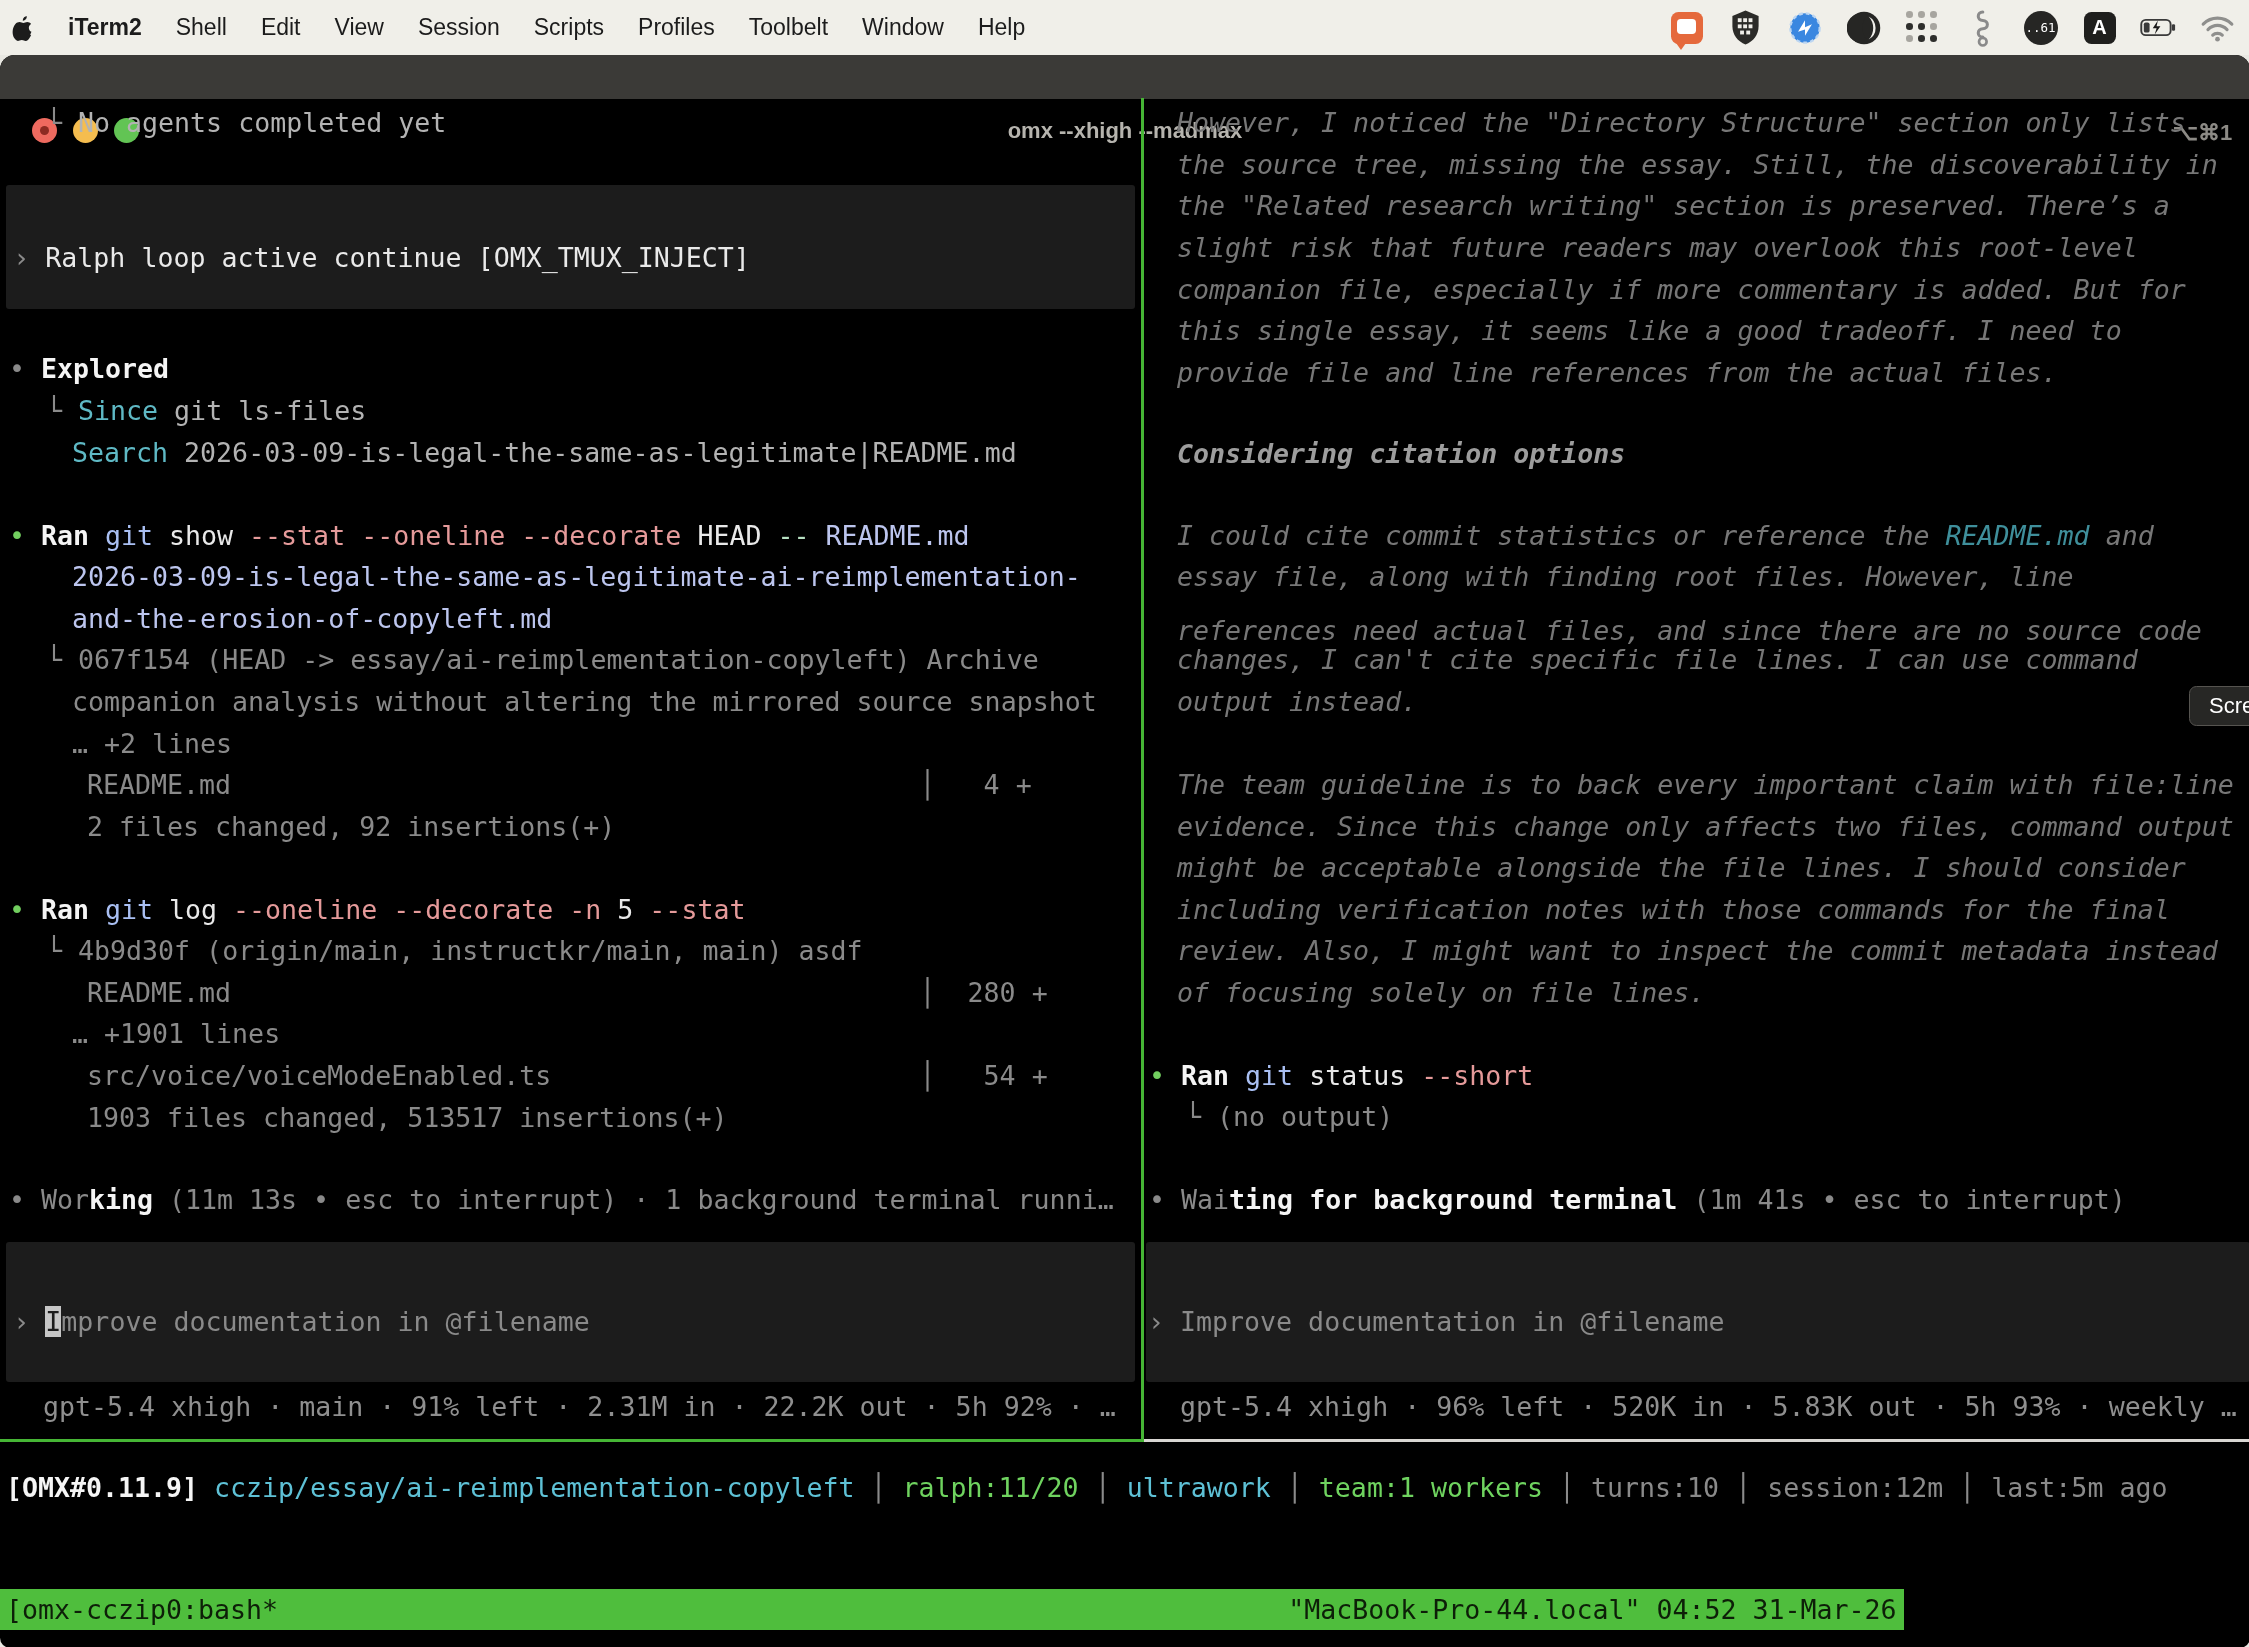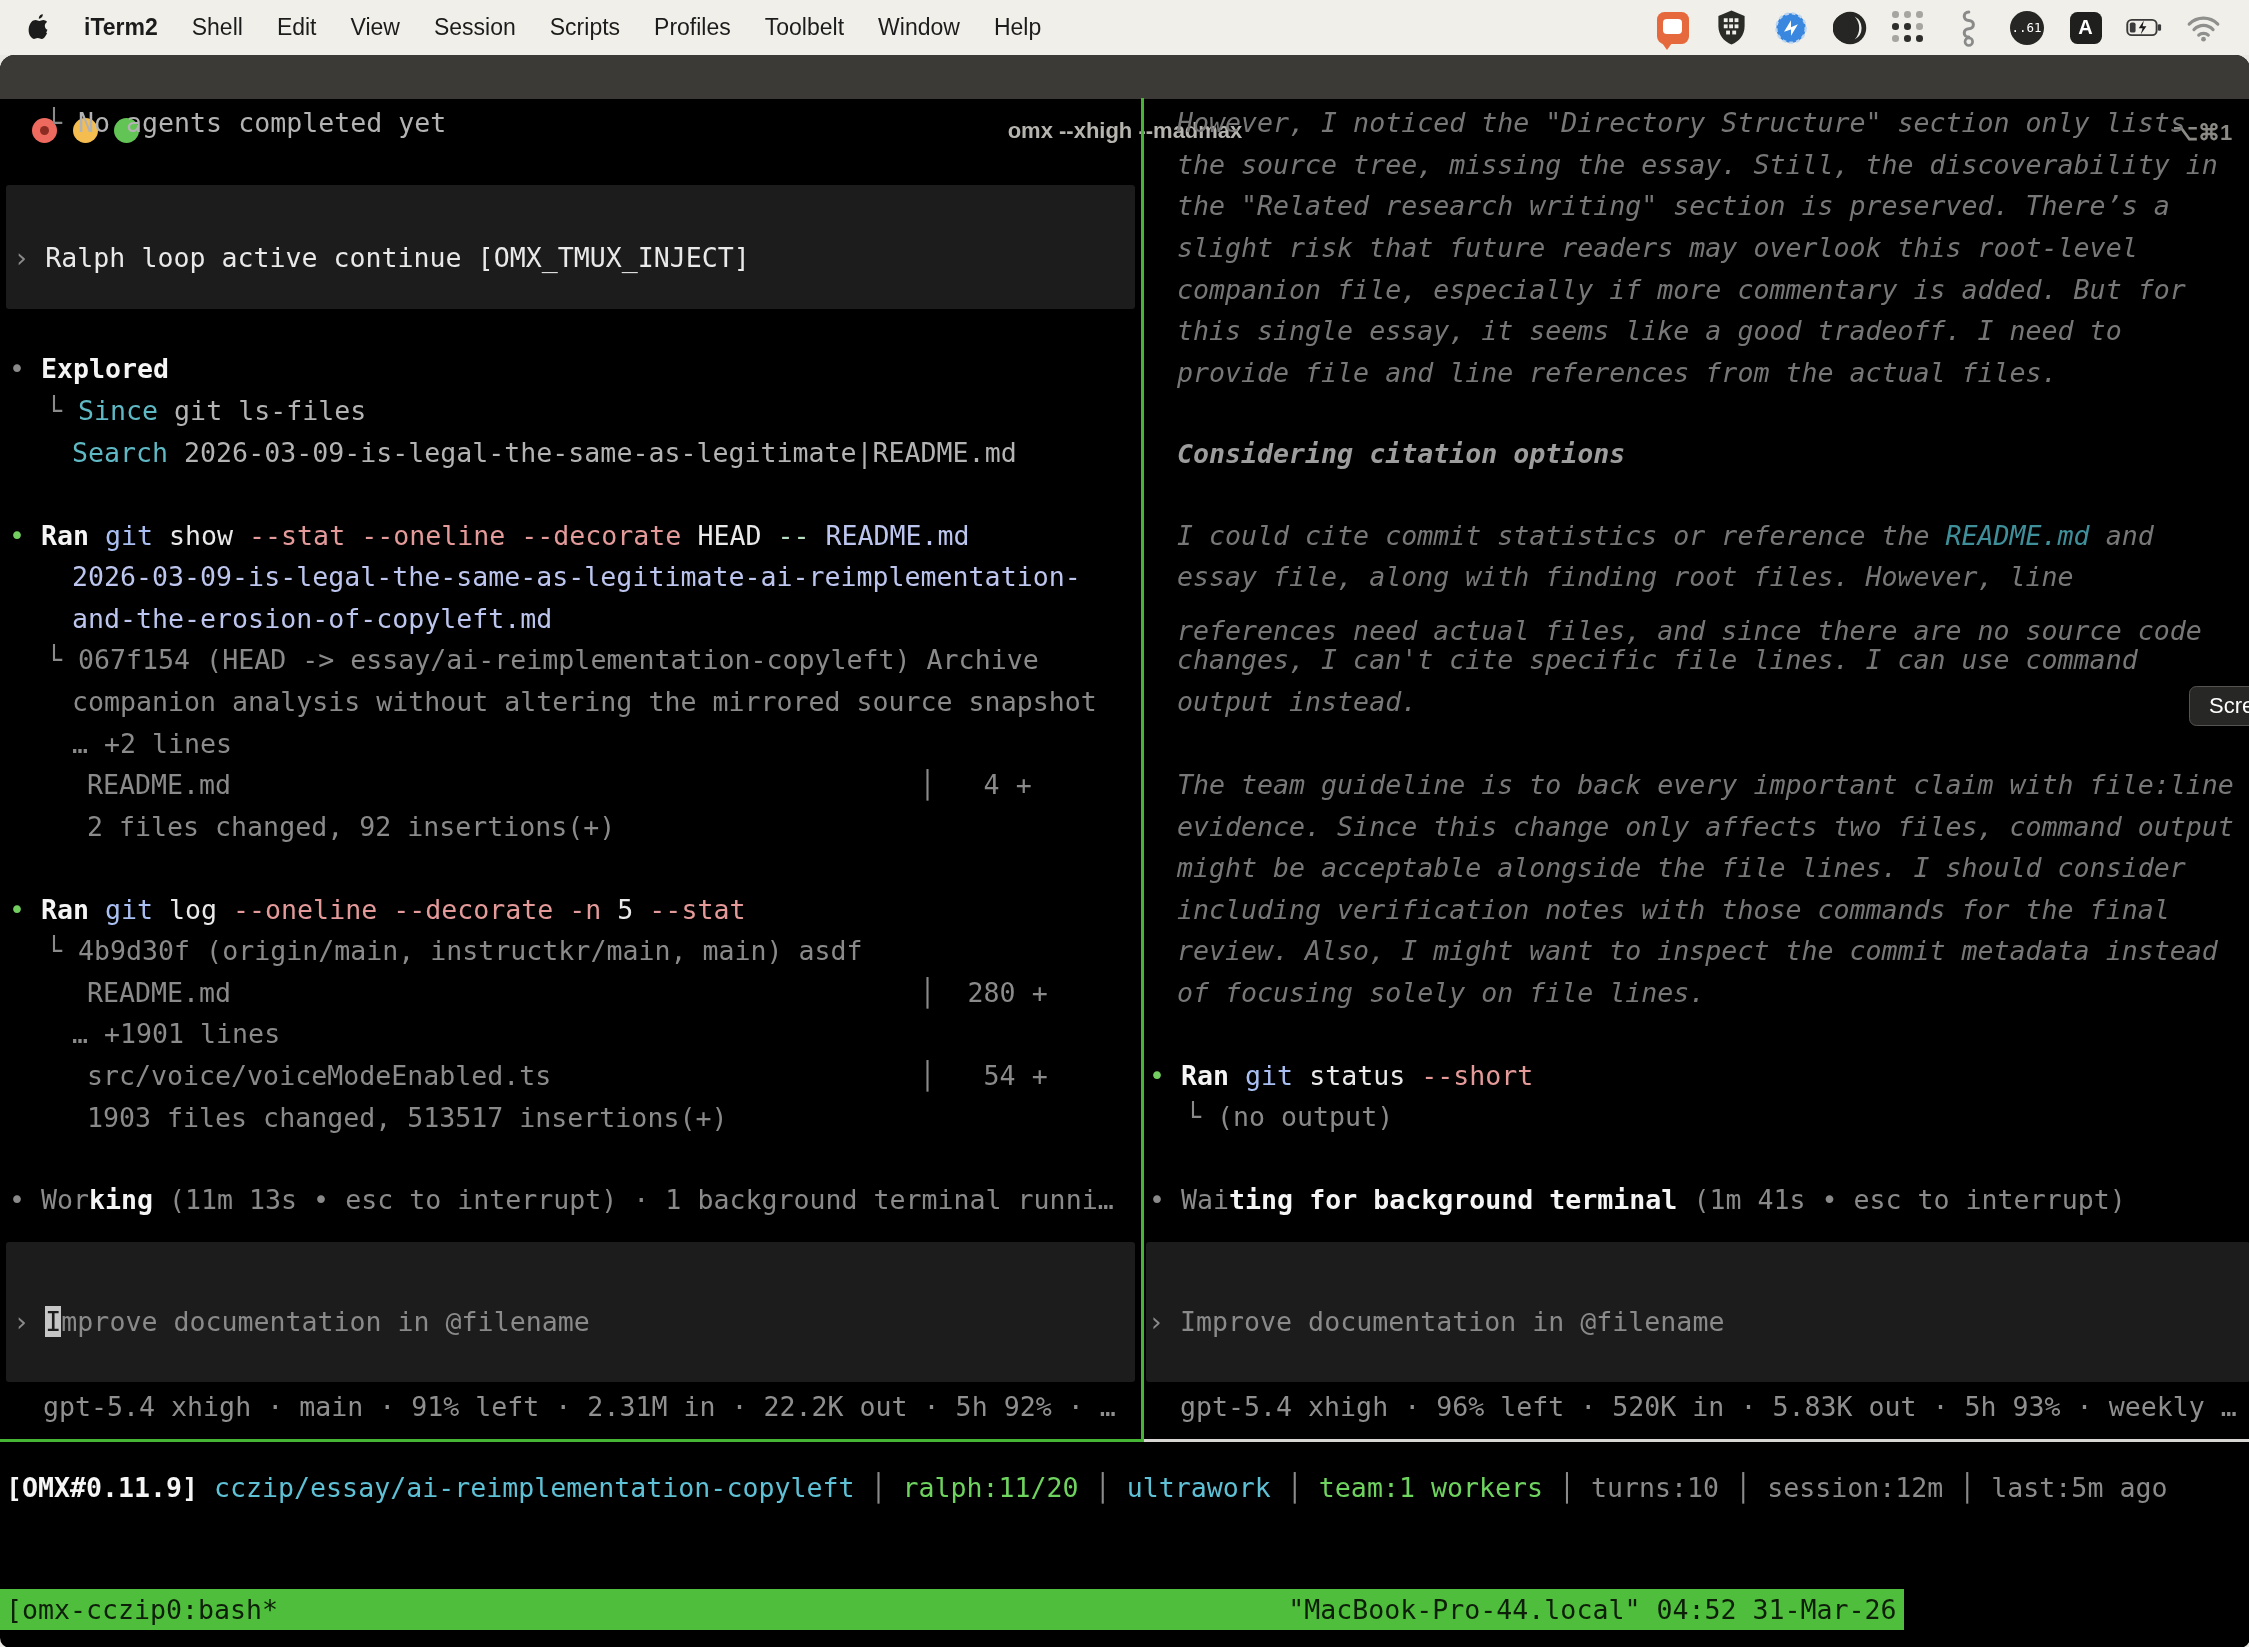--- a/index.html
+++ b/index.html
@@ -1,22 +1,22 @@
 <!DOCTYPE html>
 <html style="font-size:11.8px"><head>
 <meta charset="utf-8">
 <style>
   html,body{margin:0;padding:0;width:2250px;height:1648px;overflow:hidden;background:#e9e8e2;}
   
   .menubar{position:absolute;left:0;top:0;width:2250px;height:55px;background:#f0efe9;display:flex;align-items:center;z-index:30;font-family:"Liberation Sans",sans-serif;}
-  .menu-left{display:flex;align-items:flex-start;gap:34px;padding-left:28px;}
+  .menu-left{display:flex;align-items:flex-end;gap:34px;padding-left:12px;}
   .mitem{font-size:23px;color:#1c1c1c;}
   .mbold{font-weight:700;}
   .apple-icon{display:flex;align-items:center;}
-  .menu-right{margin-left:auto;display:flex;align-items:flex-start;gap:22px;padding-right:28px;}
+  .menu-right{margin-left:auto;display:flex;align-items:flex-start;gap:22px;padding-right:14px;}
   .sicon{width:37px;height:37px;display:flex;align-items:center;justify-content:center;position:relative;}
   .chat-ic{width:32px;height:32px;background:#e5693c;border-radius:7.4px;position:relative;}
   .chat-ic .bub{position:absolute;left:6.6px;top:7.4px;width:19px;height:14.8px;background:#fff;border-radius:3.7px;}
   .chat-ic .tail{position:absolute;left:5.2px;top:31px;width:0;height:0;border-left:5.2px solid transparent;border-right:5.2px solid transparent;border-top:7.4px solid #e5693c;}
   .circ-badge{width:34px;height:34px;background:#262624;border-radius:50%;color:#fff;display:flex;align-items:center;justify-content:center;font-family:"DejaVu Sans Mono",monospace;font-size:12.5px;}
   .a-badge{width:32px;height:32px;background:#1f1f1d;border-radius:7.4px;color:#fff;display:flex;align-items:center;justify-content:center;font-size:20px;font-weight:700;}
   .dots-grid{display:grid;grid-template-columns:repeat(3,8.9px);grid-template-rows:repeat(3,8.9px);gap:3px;}
   .dots-grid i{width:6.6px;height:6.6px;border-radius:50%;display:block;}
   .dots-grid .lt{background:#a7a59f;} .dots-grid .dk{background:#2e2e2c;}
   

